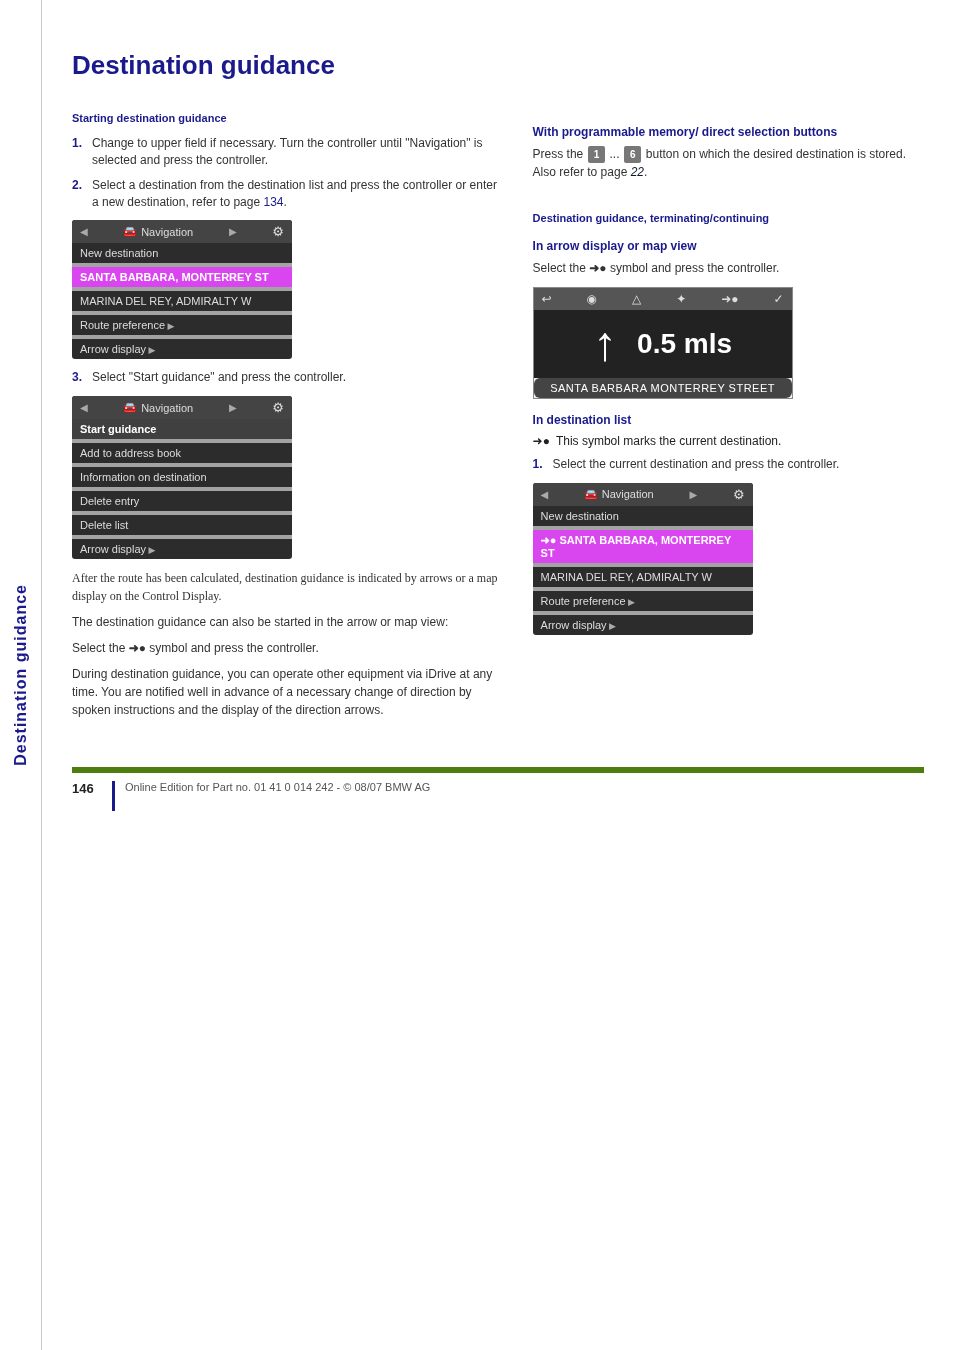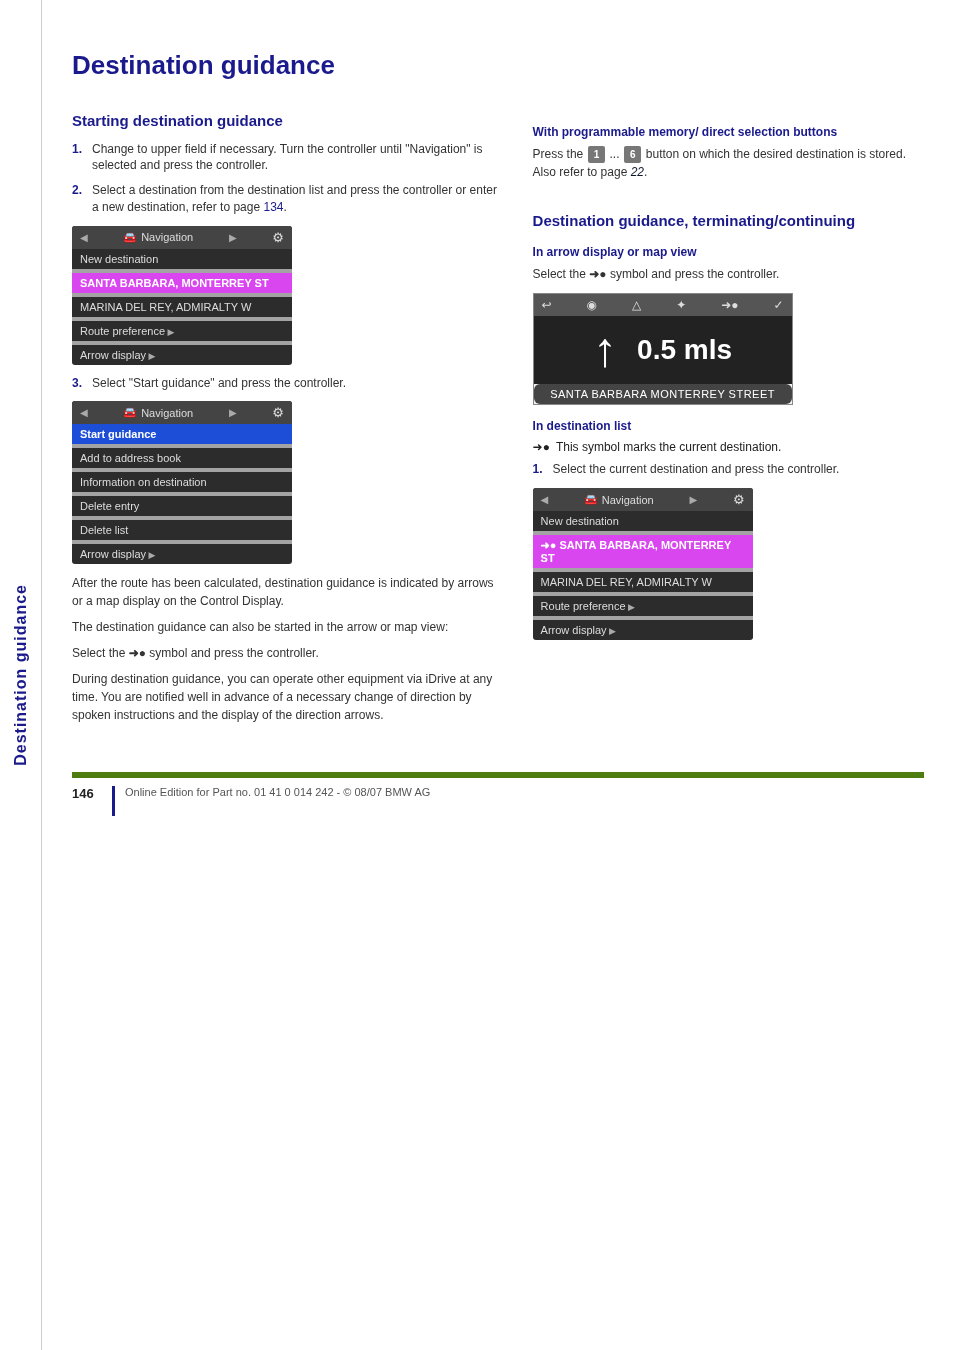--- a/index.html
+++ b/index.html
@@ -58,21 +58,21 @@
     }
     .col-left {
       flex: 1.1;
     }
     .col-right {
       flex: 1;
     }
 
     
     .section-heading {
-      font-size: 15px;
+      font-size: 11px;
       font-weight: bold;
       color: #1a1a8c;
       margin-bottom: 10px;
       line-height: 1.3;
     }
     .section-subheading {
       font-size: 12px;
       font-weight: bold;
       color: #1a1a8c;
       margin-bottom: 6px;
@@ -309,29 +309,29 @@
       <div class="nav-ui">
         <div class="nav-header">
           <span class="nav-arrows">◀ </span>
           <span style="display:flex;align-items:center;gap:4px;">
             <span>🚘</span>
             <span>Navigation</span>
           </span>
           <span class="nav-arrows">▶</span>
           <span style="font-size:13px;">⚙</span>
         </div>
-        <div class="nav-item selected" style="font-weight:bold;color:#fff;background:#1d4ed8;">Start guidance</div>
+        <div class="nav-item selected" style="font-weight:bold;color:#fff;background:#404040;">Start guidance</div>
         <div class="nav-item">Add to address book</div>
         <div class="nav-item">Information on destination</div>
         <div class="nav-item">Delete entry</div>
         <div class="nav-item">Delete list</div>
         <div class="nav-item has-arrow" style="border-bottom:none;">Arrow display</div>
       </div>
 
-      <p class="body-text" style="margin-top:3px;">After the route has been calculated, destination guidance is indicated by arrows or a map display on the Control Display.</p>
+      <p class="body-text" style="margin-top:3px;font-family:Liberation Serif, serif;">After the route has been calculated, destination guidance is indicated by arrows or a map display on the Control Display.</p>
       <p class="body-text">The destination guidance can also be started in the arrow or map view:</p>
       <p class="body-text">Select the <span style="font-weight:bold;">➜●</span> symbol and press the controller.</p>
       <p class="body-text">During destination guidance, you can operate other equipment via iDrive at any time. You are notified well in advance of a necessary change of direction by spoken instructions and the display of the direction arrows.</p>
 
     </div>
 
     <div class="col-right">
 
       <div class="section-subheading">With programmable memory/ direct selection buttons</div>
       <p class="body-text">

